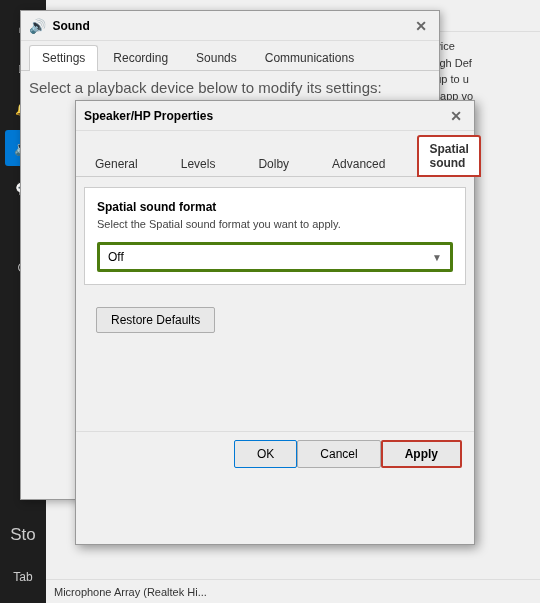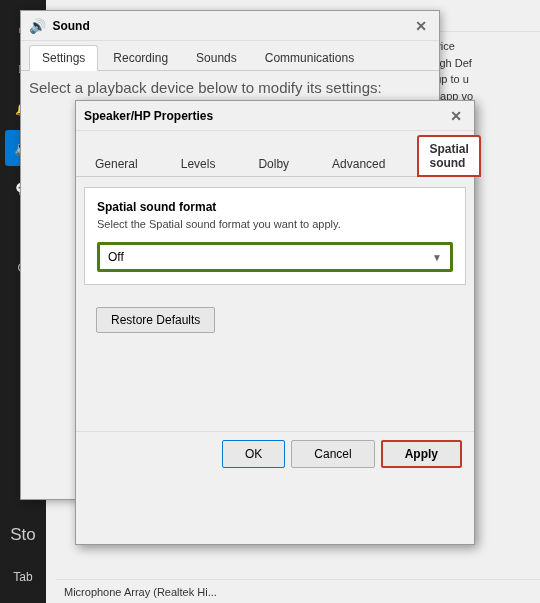--- a/index.html
+++ b/index.html
@@ -240,21 +240,20 @@
       background: #e8e8e8;
       border: 1px solid #adadad;
       cursor: pointer;
       border-radius: 2px;
     }
 
     
     .dialog-buttons {
       display: flex;
       justify-content: flex-end;
-      gap: 6px;
       padding: 8px 12px;
       border-top: 1px solid #ddd;
       margin-top: 8px;
     }
     .dlg-btn {
       padding: 5px 22px;
       font-size: 12px;
       border: 1px solid #adadad;
       background: #e8e8e8;
       cursor: pointer;
@@ -287,21 +286,21 @@
       color: #0078d4;
       font-size: 11px;
       text-decoration: none;
       cursor: pointer;
     }
 
     
     .bottom-bar {
       position: absolute;
       bottom: 0;
-      left: 56px;
+      left: 46px;
       right: 0;
       height: 24px;
       background: #f0f0f0;
       border-top: 1px solid #ddd;
       display: flex;
       align-items: center;
       padding: 0 8px;
       font-size: 11px;
       color: #333;
     }

